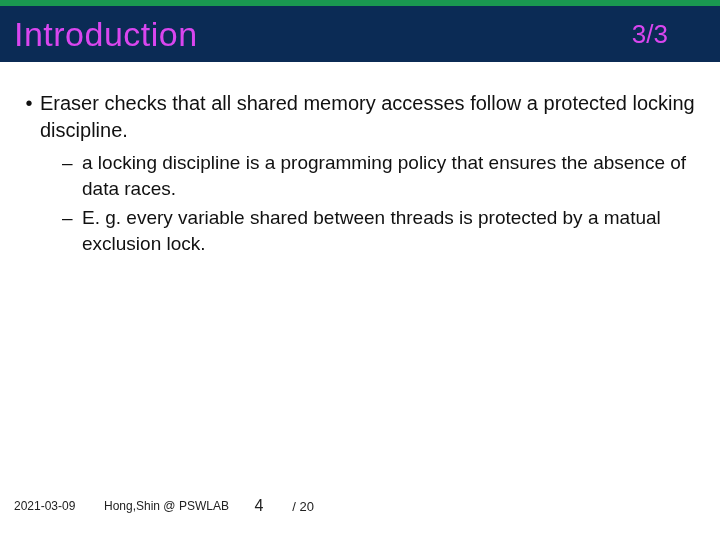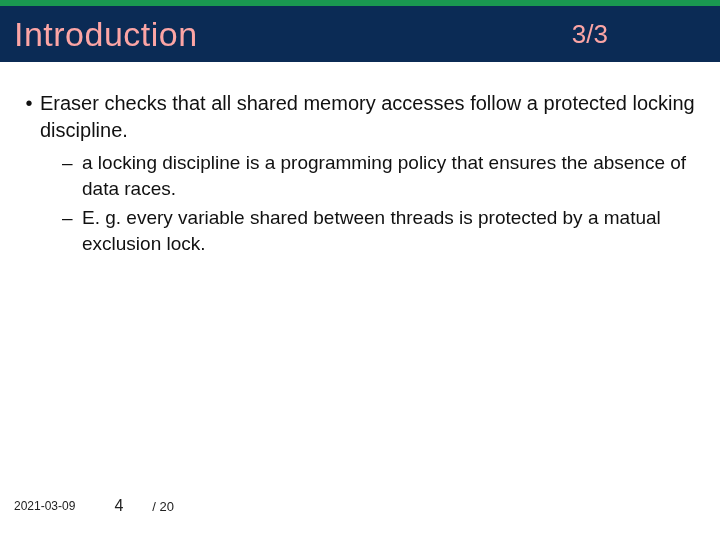--- a/index.html
+++ b/index.html
@@ -1,21 +1,21 @@
 <!DOCTYPE html>
 <html><head>
 <meta charset="utf-8">
 <style>
   * { margin: 0; padding: 0; box-sizing: border-box; }
   html, body { width: 720px; height: 540px; font-family: "Malgun Gothic", "Segoe UI", Arial, sans-serif; background: #fff; }
   .slide { width: 720px; height: 540px; position: relative; overflow: hidden; }
   .topbar-green { height: 6px; background: #1a9850; }
-  .titlebar { background: #0b2b55; color: #fca5a5; display: flex; align-items: center; height: 56px; }
+  .titlebar { background: #0b2b55; color: #d946ef; display: flex; align-items: center; height: 56px; }
   .title { font-size: 34px; font-weight: 400; padding-left: 14px; letter-spacing: 0.5px; }
-  .pager { font-size: 26px; margin-left: auto; margin-right: 112px; }
+  .pager { font-size: 26px; margin-left: auto; margin-right: 52px; }
   .body { padding: 28px 18px 0 18px; }
   .bullet-row { display: flex; font-size: 20px; line-height: 1.35; color: #111; }
   .bullet-dot { width: 22px; flex: 0 0 22px; text-align: center; }
   .bullet-text { flex: 1; }
   .bold { font-weight: 400; }
   .sublist { margin: 6px 0 0 44px; }
   .sub-row { display: flex; font-size: 19px; line-height: 1.35; color: #111; margin-bottom: 4px; }
   .sub-dash { width: 20px; flex: 0 0 20px; }
   .questions { margin: 28px 0 0 32px; }
   .q { font-size: 19px; color: #111; margin-bottom: 22px; }
@@ -52,16 +52,17 @@
       <div class="sub-row">
         <div class="sub-dash">–</div>
         <div>E. g. every variable shared between threads is protected by a matual exclusion lock.</div>
       </div>
     </div>
 
   </div>
 
   <div class="footer">
     <div class="f-date">2021-03-09</div>
+    <div class="f-author">Hong,Shin @ PSWLAB</div>
     <div class="f-page">4</div>
     <div class="f-total">/ 20</div>
   </div>
 </div>
 
 </body></html>

